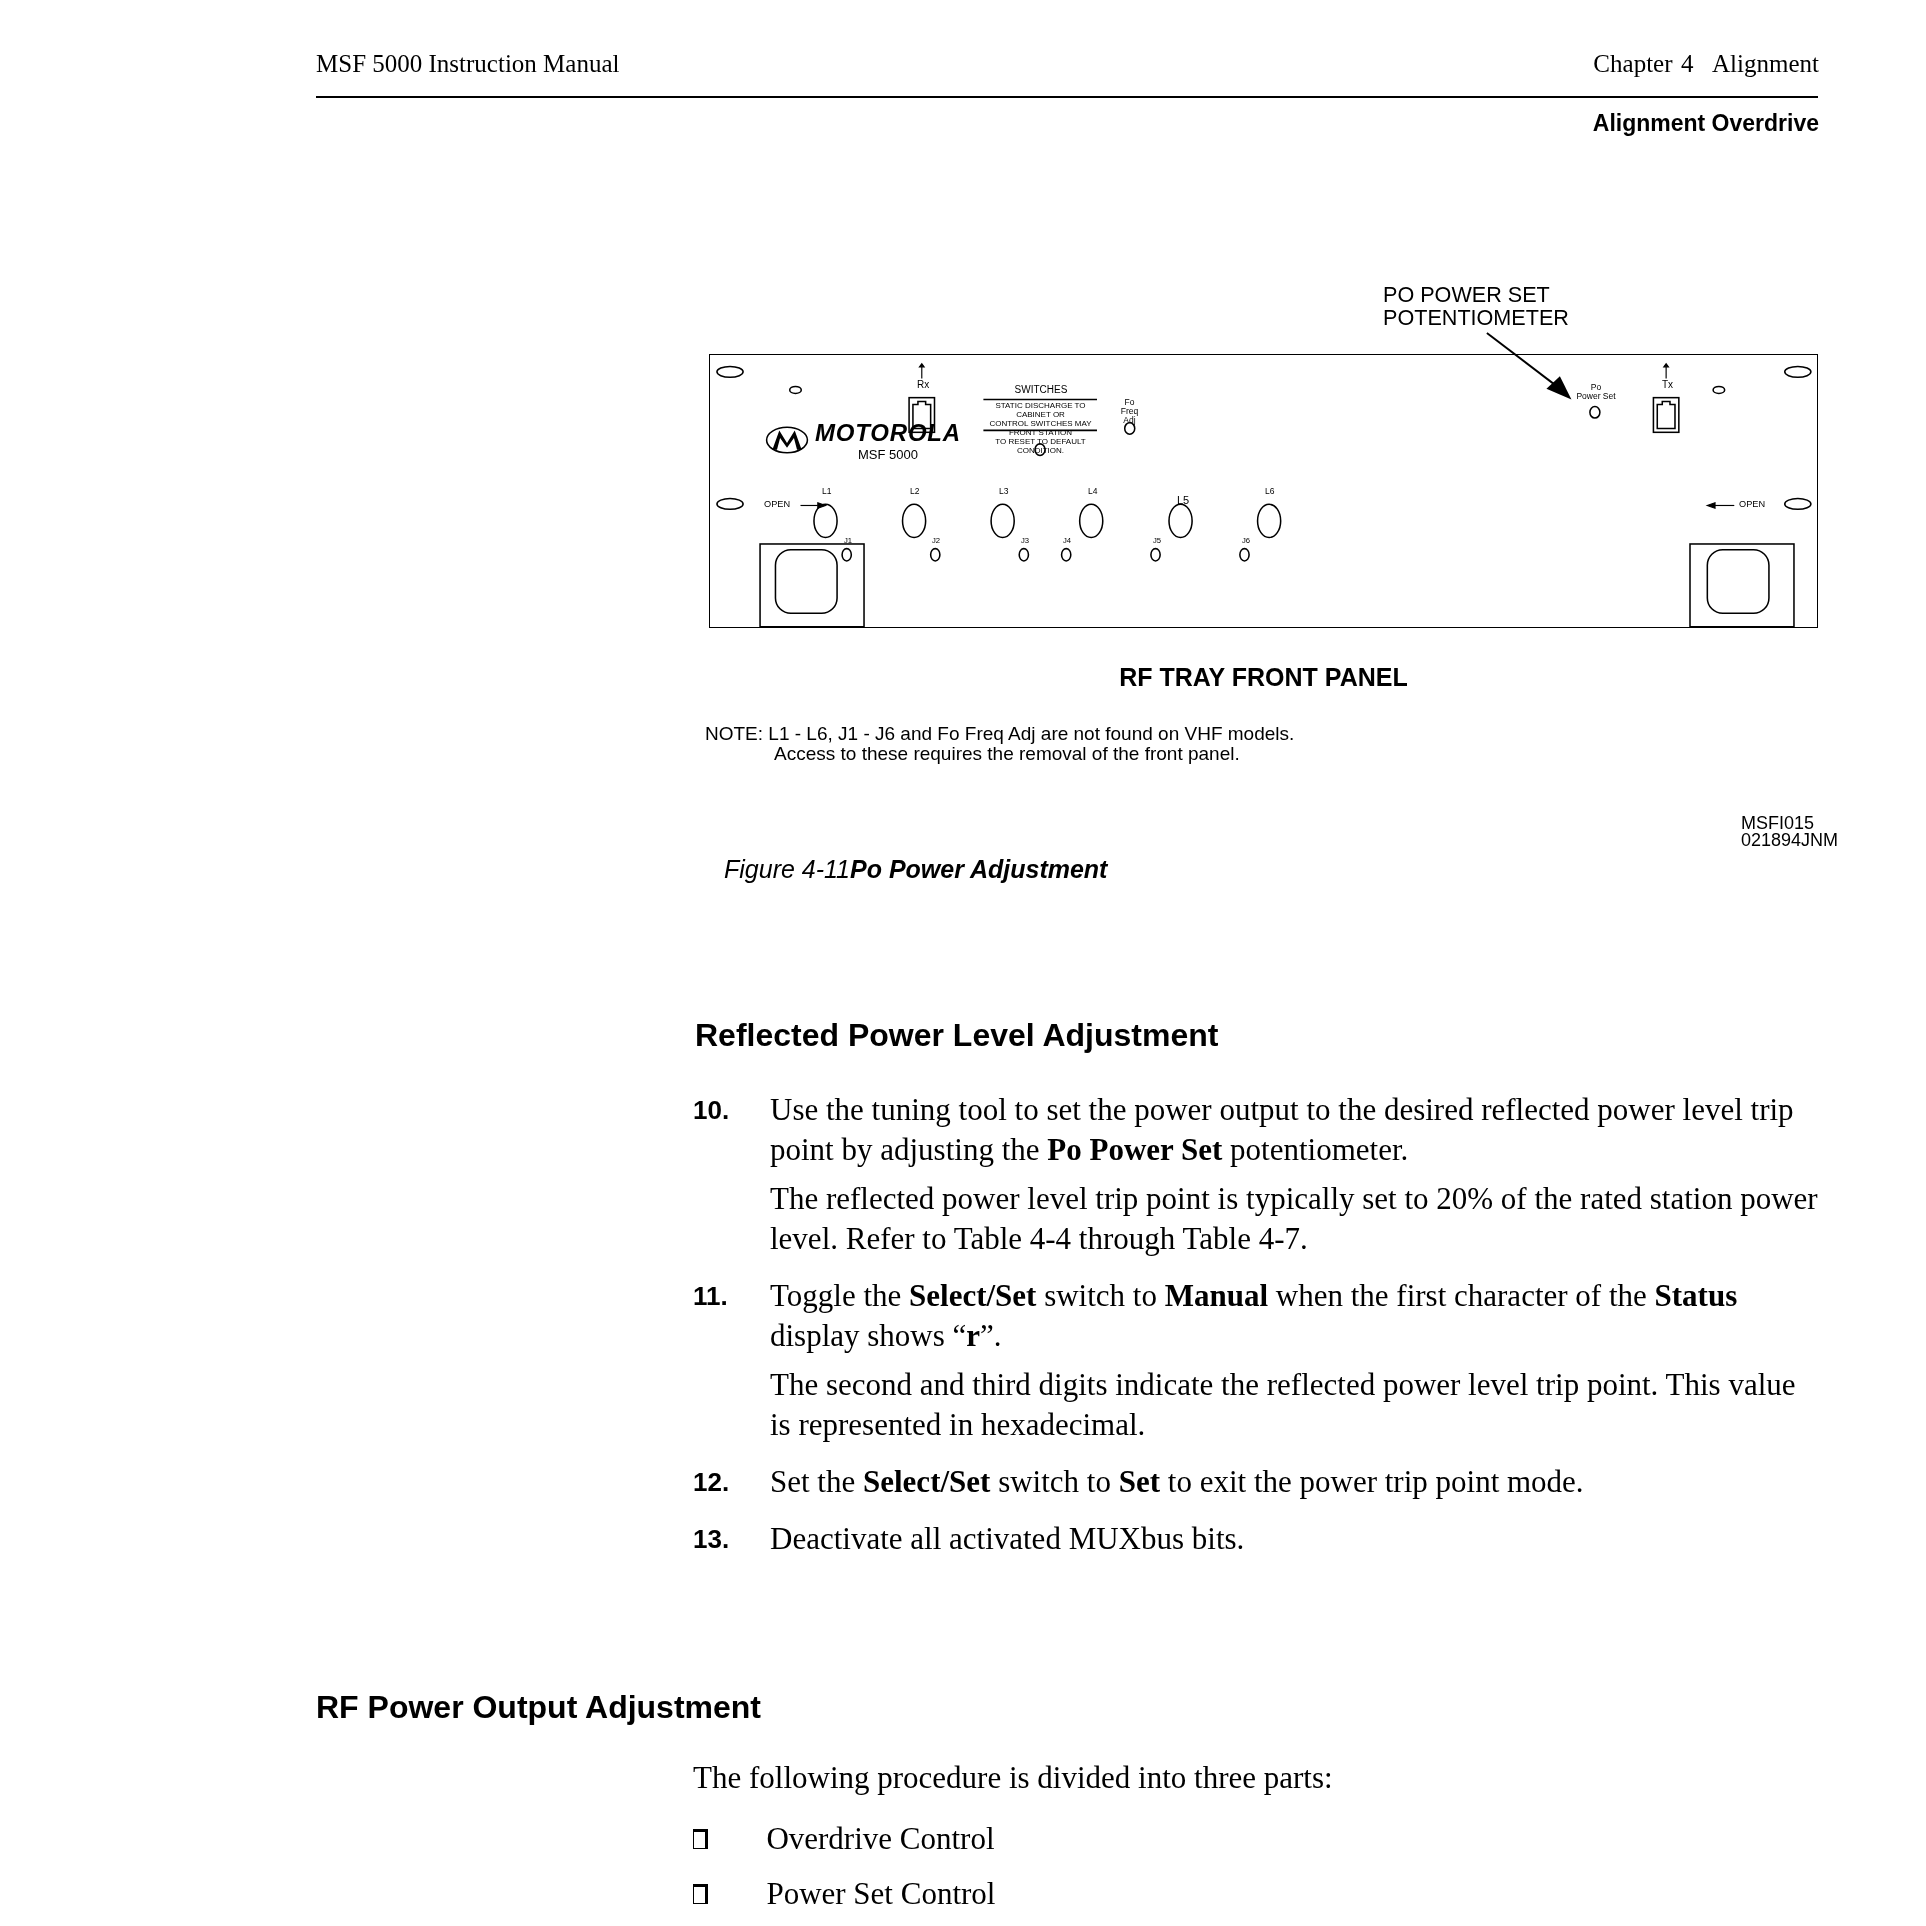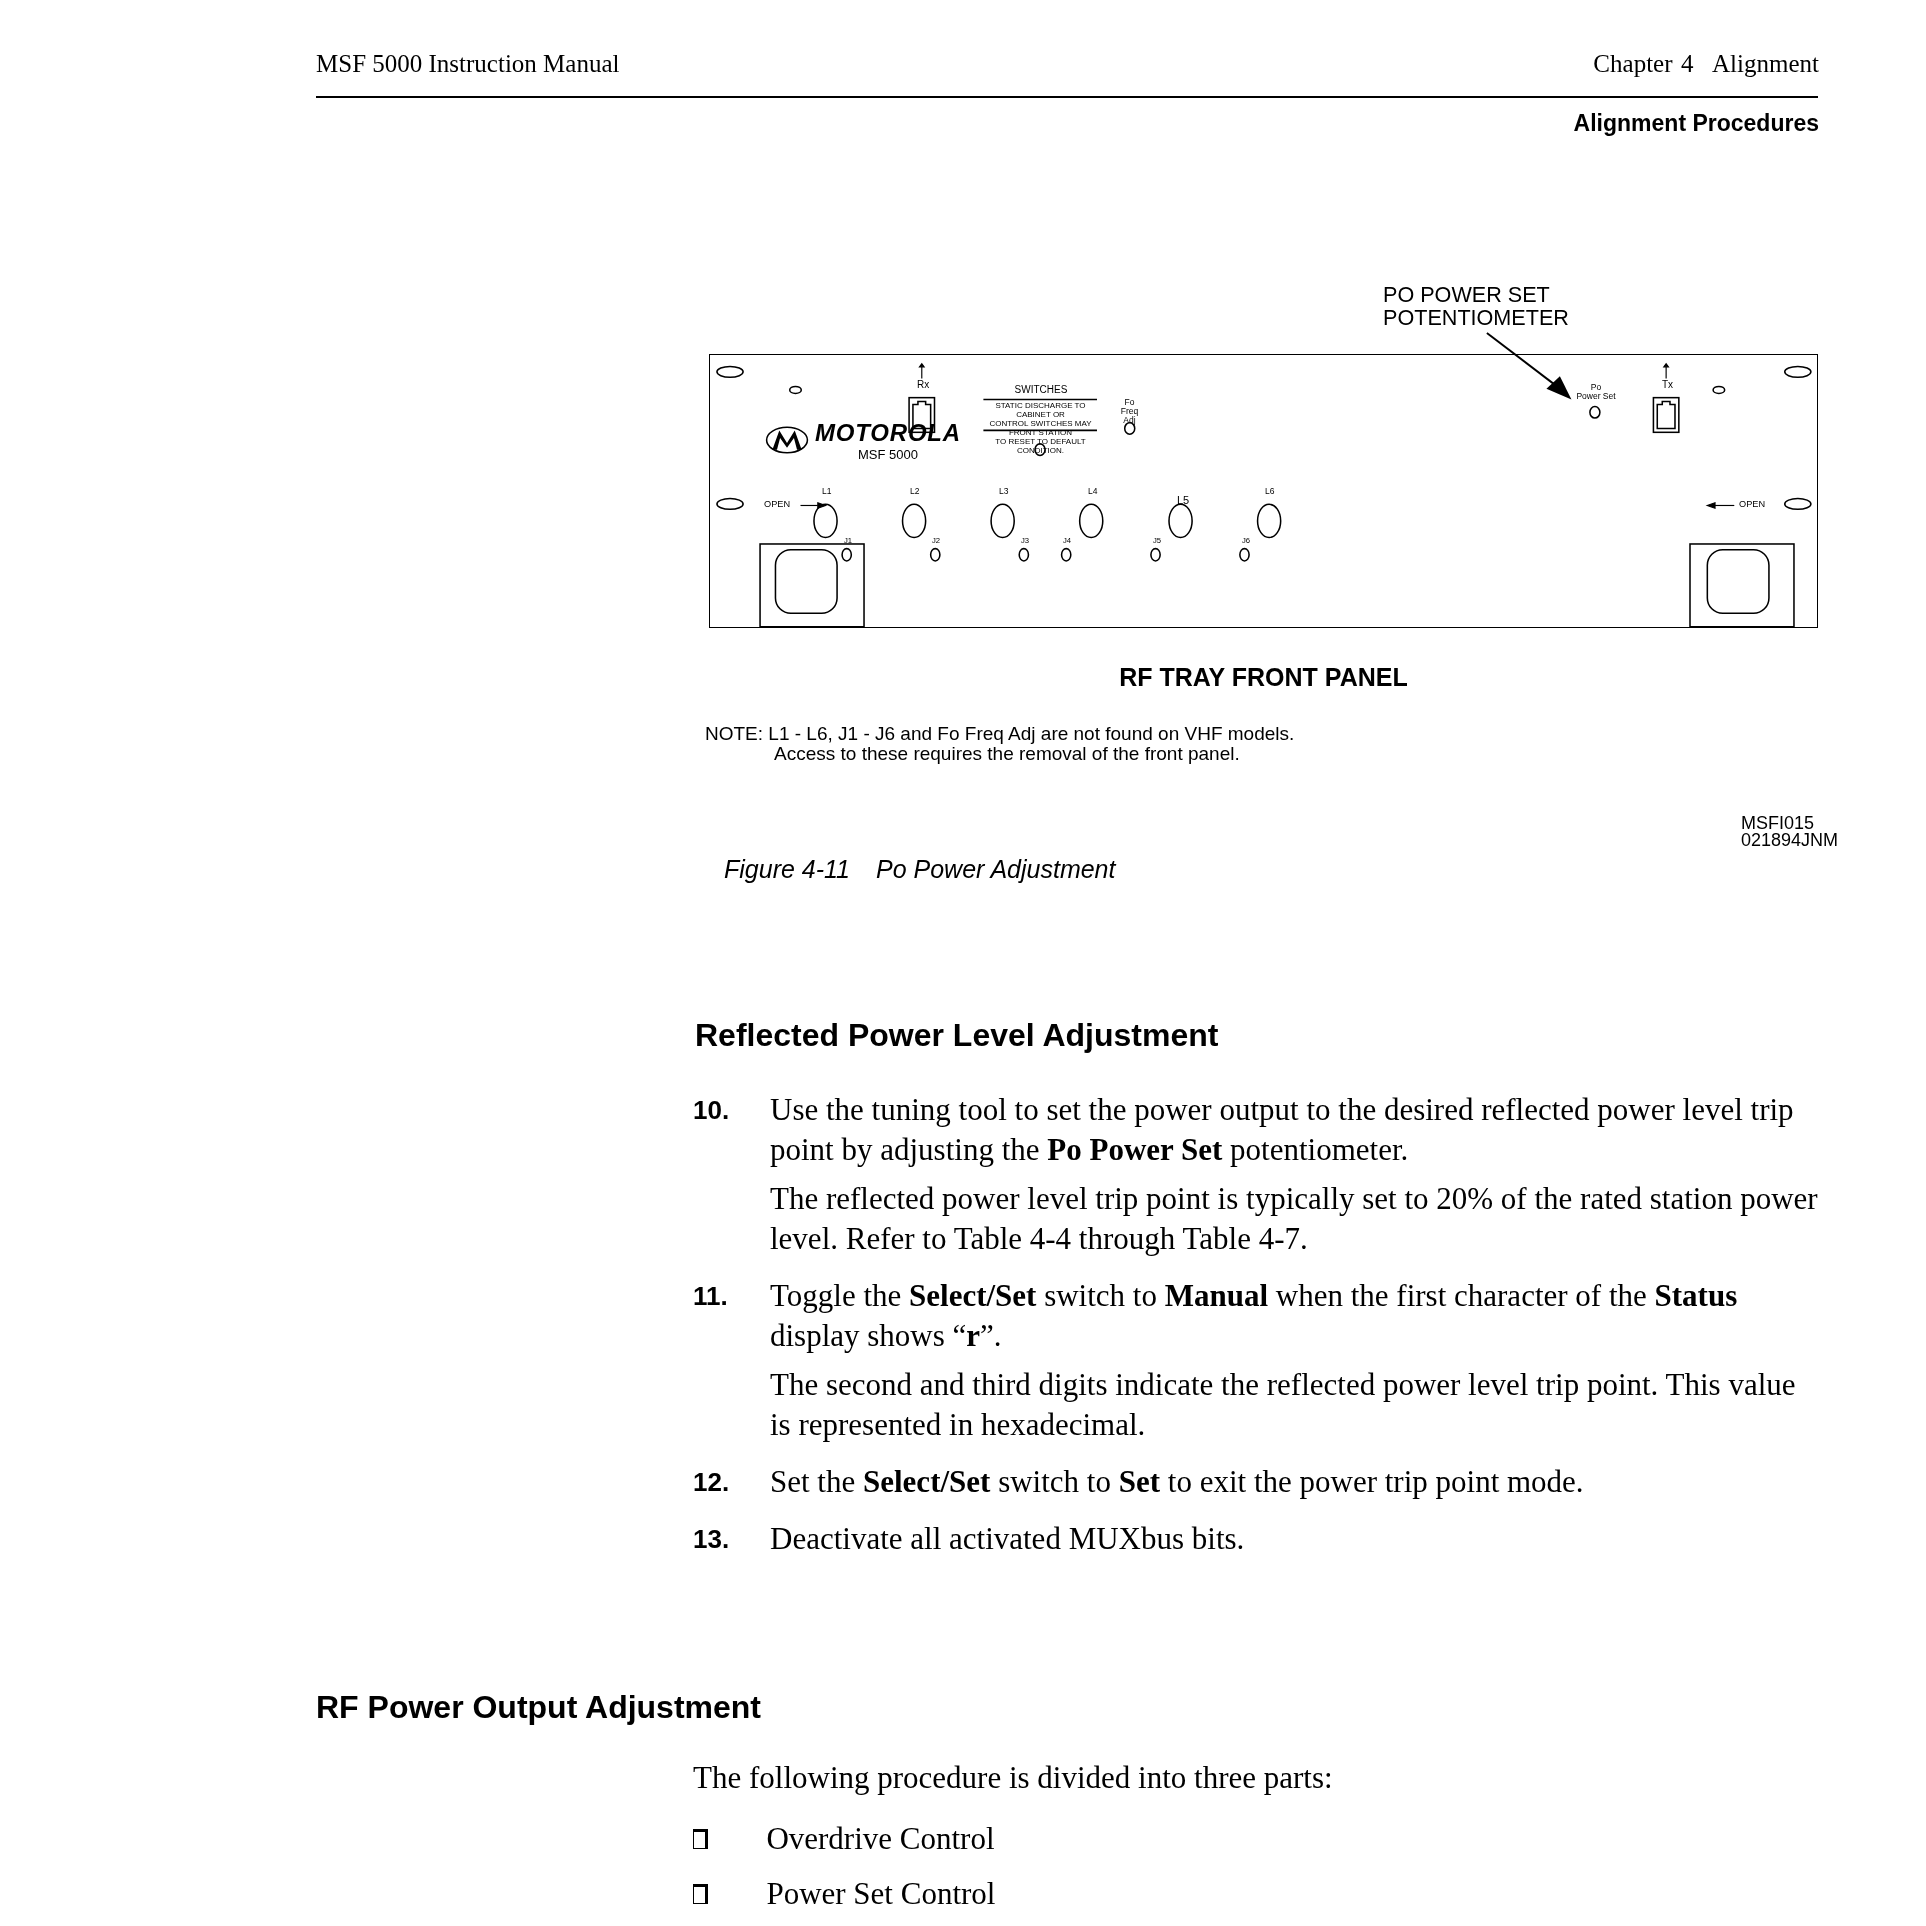--- a/index.html
+++ b/index.html
@@ -18,21 +18,21 @@
   
   .callout { left:1383px; top:283px; font-size:21.6px; line-height:23px; }
   .panel { left:709px; top:354px; width:1109px; height:274px; border:1.9px solid #000; box-sizing:border-box; }
   .panel svg { position:absolute; left:0; top:0; }
   .fig-title { left:709px; top:663px; width:1109px; text-align:center; font-size:25px; font-weight:bold; }
   .fig-note { left:705px; top:724px; font-size:19px; line-height:20px; }
   .fig-note .indent { padding-left:69px; }
   .fig-id { left:1741px; top:815px; font-size:18px; line-height:17px; }
   .fig-caption { left:724px; top:855px; font-size:25px; }
   .fig-caption .num { font-style:italic; }
-  .fig-caption .ttl { font-weight:normal; font-style:italic; margin-left:26px; }
+  .fig-caption .ttl { font-weight:bold; font-style:italic; margin-left:0; }
 
   
   .h2 { font-size:32px; font-weight:bold; }
   .sec1-title { left:695px; top:1017px; }
   .steps { left:693px; top:1090px; width:1129px; font-size:31px; line-height:40px; }
   .step { position:relative; padding-left:77px; margin-bottom:17px; }
   .step .n { position:absolute; left:0; top:0; font-family:"Liberation Sans","DejaVu Sans",sans-serif; font-weight:bold; font-size:26px; }
   .step p { margin:0 0 9.2px 0; }
   .step b { font-weight:bold; }
 
@@ -43,21 +43,21 @@
   .box { width:15.4px; height:20px; border:1.5px solid #000; border-top-width:3.1px; border-right-width:3.9px; box-sizing:border-box; margin-right:58px; }
 </style>
 </head>
 <body>
 
 <div class="abs serif hdr-left">MSF 5000 Instruction Manual</div>
 <div class="abs serif hdr-right">
   <span>Chapter 4</span><span class="gap"></span><span>Alignment</span>
 </div>
 <div class="abs hdr-rule"></div>
-<div class="abs sans hdr-section">Alignment Procedures</div>
+<div class="abs sans hdr-section">Alignment Overdrive</div>
 
 <div class="abs sans callout">
   <div>PO POWER SET</div>
   <div>POTENTIOMETER</div>
 </div>
 <svg class="abs" style="left:1483px;top:331px" width="100" height="73" viewBox="0 0 260 190">
   <line x1="10" y1="5" x2="200" y2="150" stroke="#000" stroke-width="5"></line>
   <polygon points="230,178 165,150 200,118" fill="#000"></polygon>
 </svg>
 

